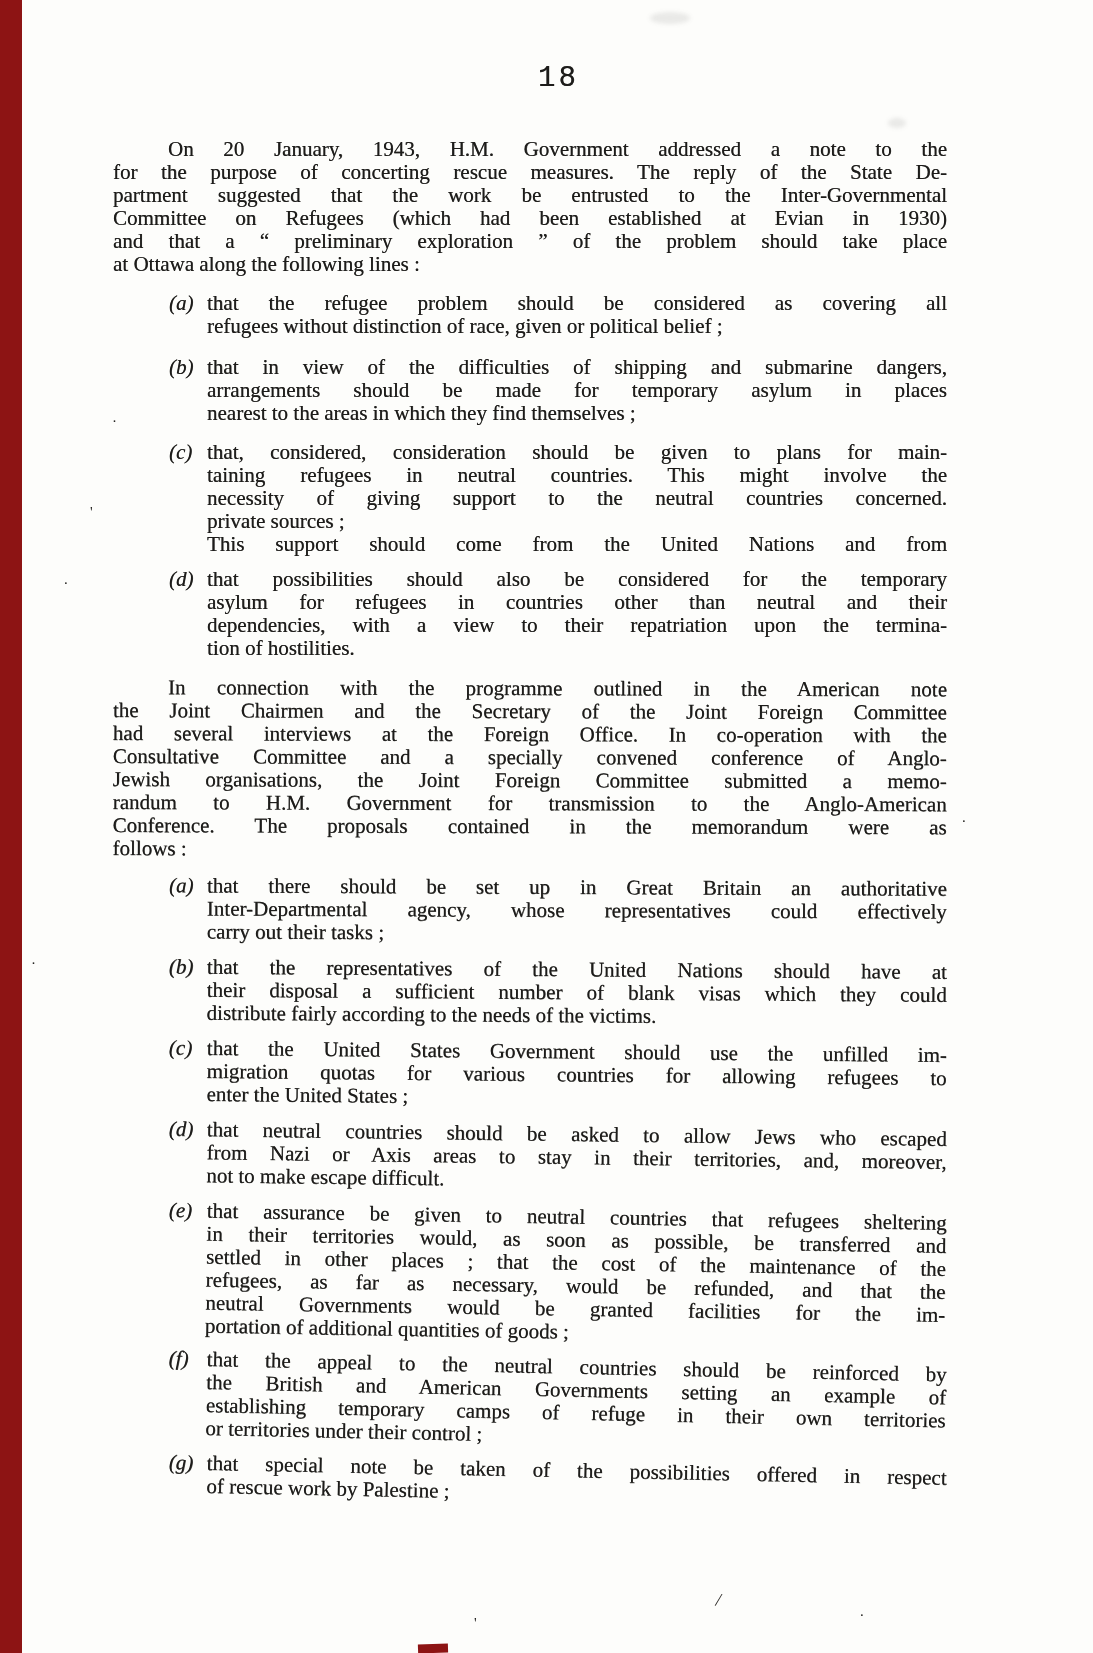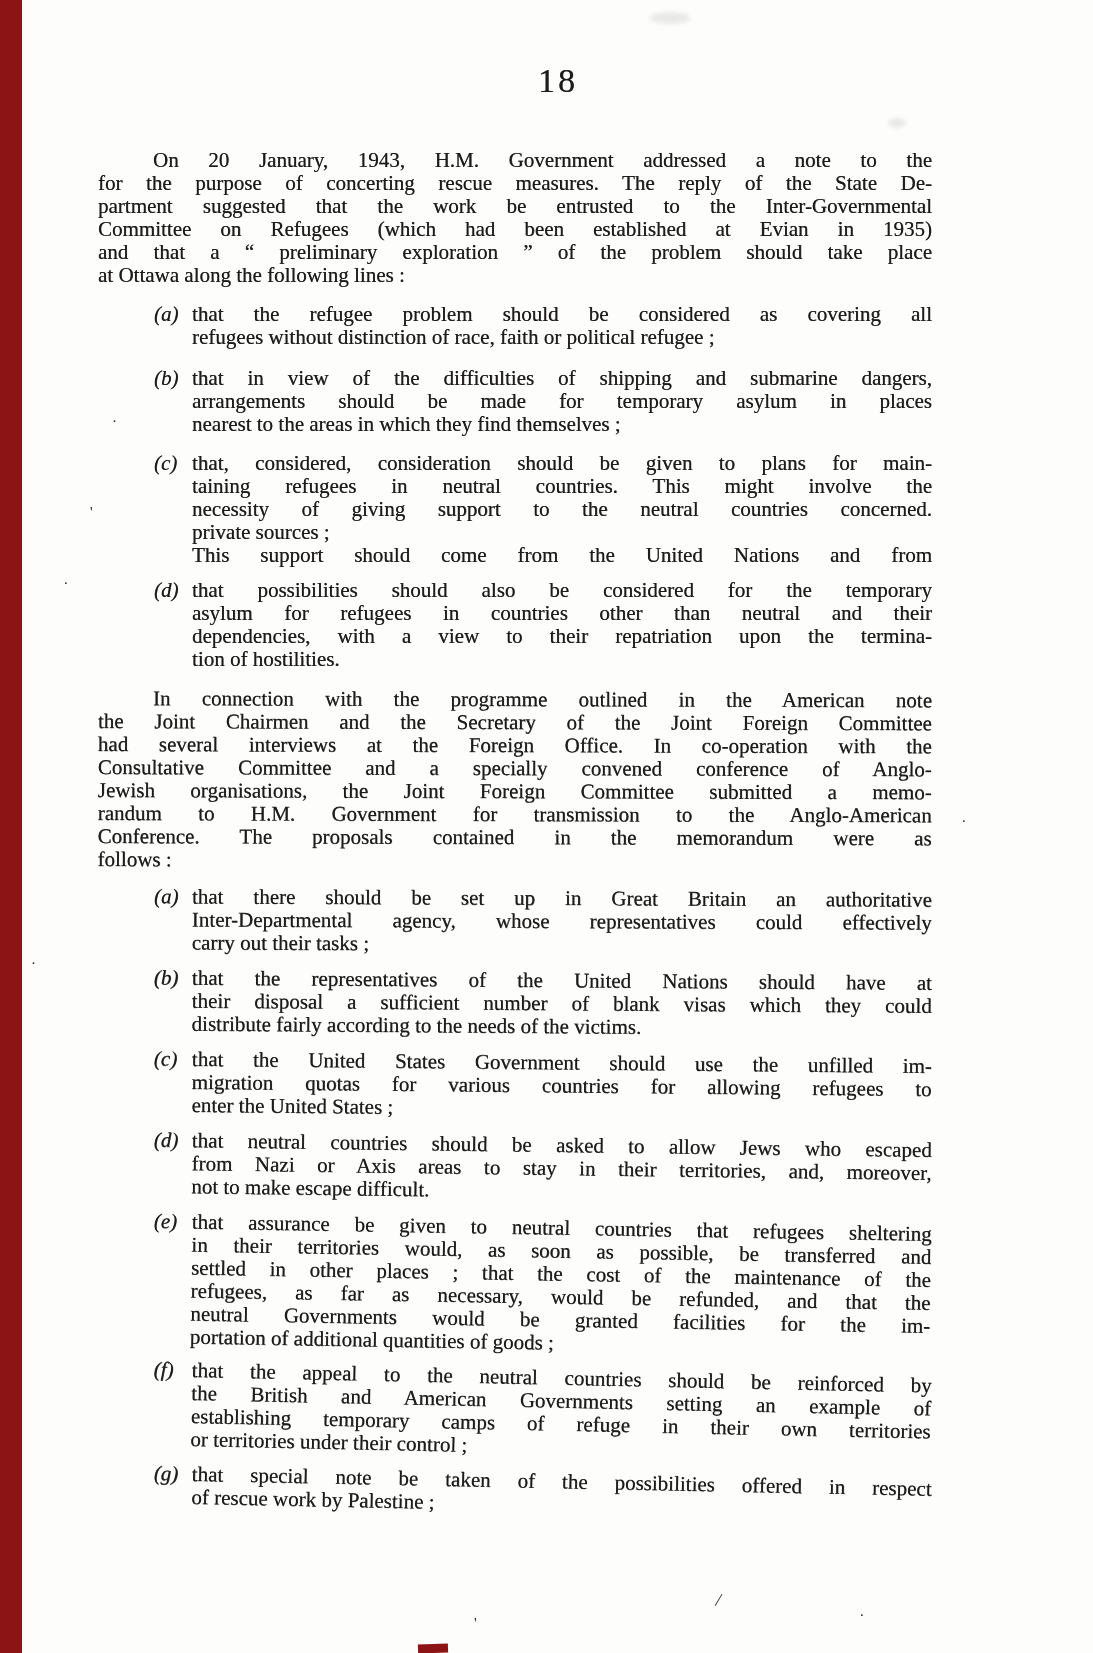--- a/index.html
+++ b/index.html
@@ -14,25 +14,26 @@
   .red-edge {
     position:absolute; left:0; top:0; width:22px; height:1653px;
     background:#8d1414;
   }
   .red-dash {
     position:absolute; left:418px; top:1644px; width:30px; height:9px;
     background:#8d1414; transform:rotate(-2deg);
   }
   .page-number {
     position:absolute; left:538px; top:62px;
-    font-size:34px; letter-spacing:3px;
+    font-size:29px; letter-spacing:3px;
     text-shadow:0.3px 0.3px 0.4px rgba(28,28,26,0.75);
+    font-family:Liberation Mono, monospace;
   }
   #page-body {
-    position:absolute; left:98px; top:138px; width:834px;margin-top:11px;
+    position:absolute; left:113px; top:138px; width:834px;
   }
   .block { position:relative; }
   .block.item { padding-left:94px; }
   .marker {
     position:absolute; left:56px; top:0;
     font-style:italic; font-size:21px; line-height:23px;
     text-shadow:0.3px 0.3px 0.4px rgba(28,28,26,0.75);
   }
   .line {
     height:23px; line-height:23px; font-size:21px;
@@ -82,28 +83,28 @@
 <div class="red-edge" style="background: rgb(141, 20, 20);"></div>
 <div class="red-dash" style="background: rgb(141, 20, 20);"></div>
 
 <div class="page-number">18</div>
 
 <div id="page-body">
     <div class="block para">
       <div class="line indent">On 20 January, 1943, H.M. Government addressed a note to the</div>
       <div class="line">for the purpose of concerting rescue measures.  The reply of the State De-</div>
       <div class="line">partment suggested that the work be entrusted to the Inter-Governmental</div>
-      <div class="line">Committee on Refugees (which had been established at Evian in 1935)</div>
+      <div class="line">Committee on Refugees (which had been established at Evian in 1930)</div>
       <div class="line">and that a “ preliminary exploration ” of the problem should take place</div>
       <div class="line last">at Ottawa along the following lines :</div>
     </div>
     <div class="block item">
       <span class="marker">(a)</span>
       <div class="line">that the refugee problem should be considered as covering all</div>
-      <div class="line last">refugees without distinction of race, faith or political refugee ;</div>
+      <div class="line last">refugees without distinction of race, given or political belief ;</div>
     </div>
     <div class="block item">
       <span class="marker">(b)</span>
       <div class="line">that in view of the difficulties of shipping and submarine dangers,</div>
       <div class="line">arrangements should be made for temporary asylum in places</div>
       <div class="line last">nearest to the areas in which they find themselves ;</div>
     </div>
     <div class="block item">
       <span class="marker">(c)</span>
       <div class="line">that, considered, consideration should be given to plans for main-</div>

